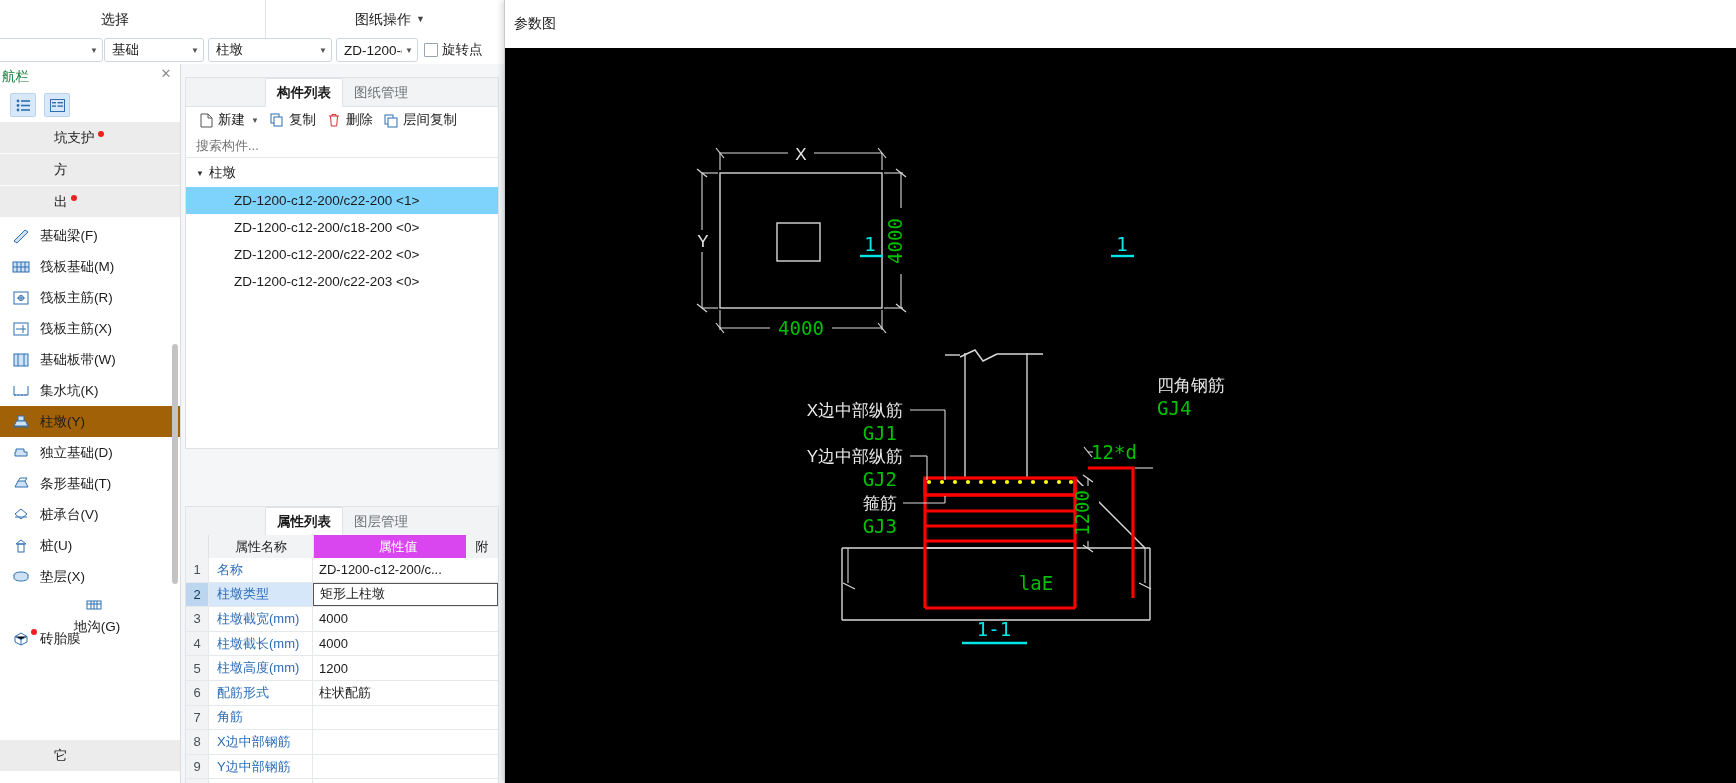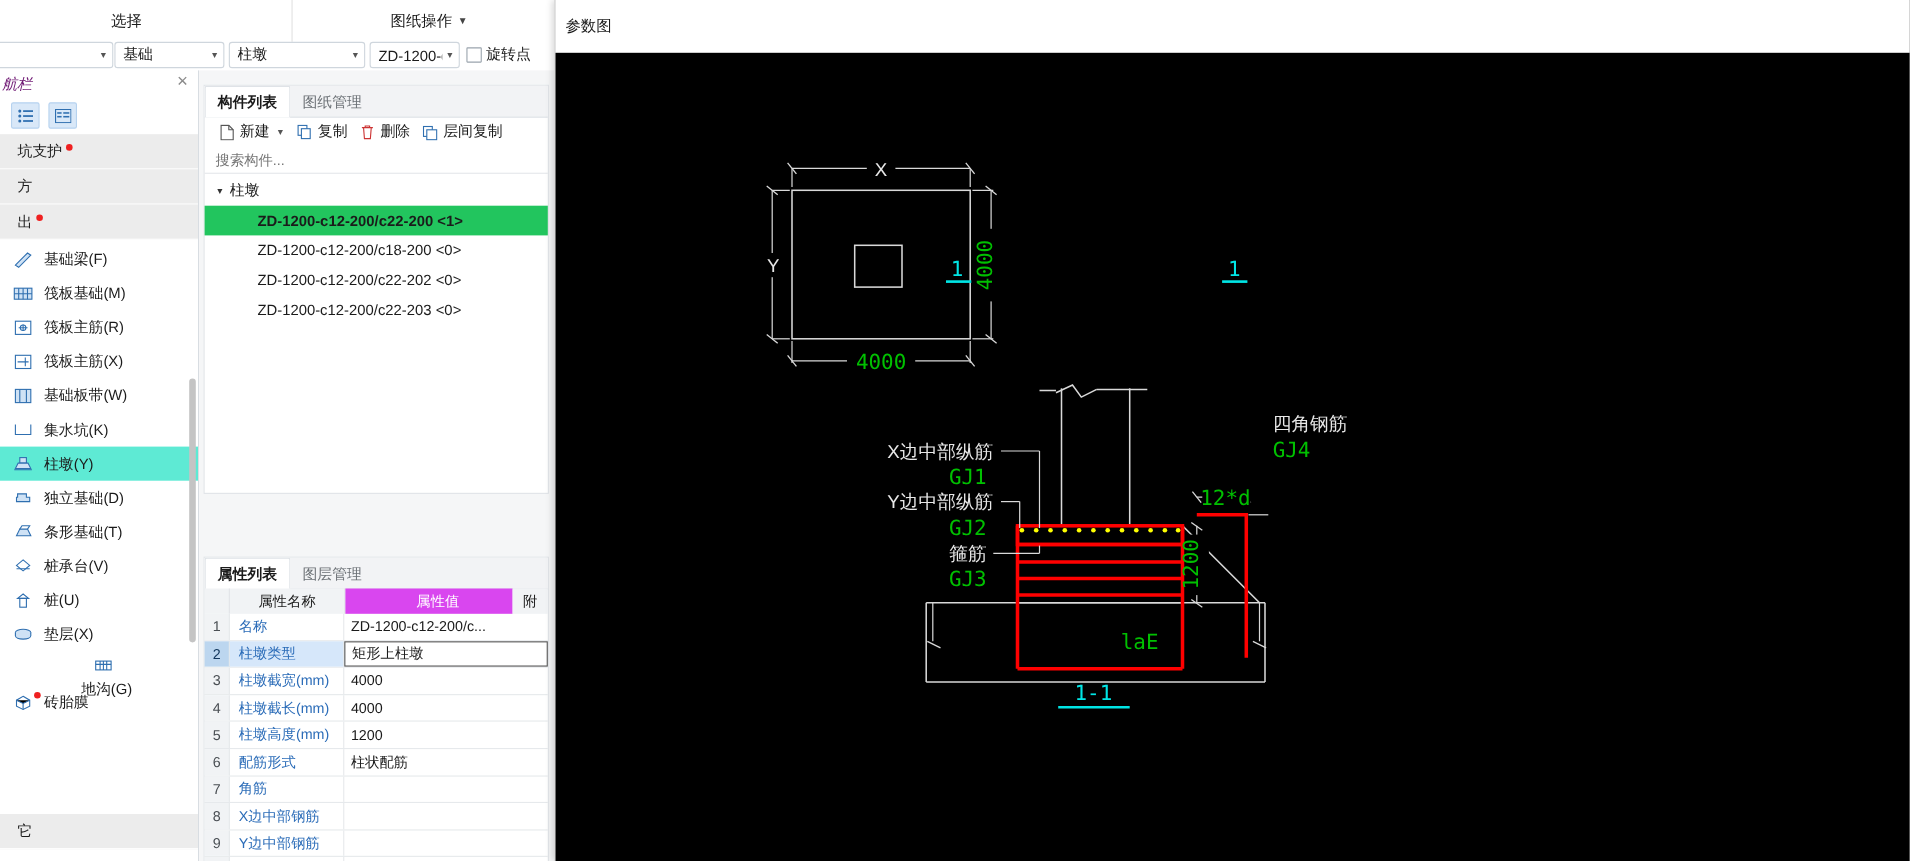--- a/index.html
+++ b/index.html
@@ -24,56 +24,56 @@
   .sel{position:absolute;top:0;height:24px;border:1px solid #cfd6dd;border-radius:3px;background:#fff;
        display:flex;align-items:center;padding:0 4px 0 7px;box-sizing:border-box;}
   .sel .txt{flex:1;font-size:13.5px;color:#1b1b1b;white-space:nowrap;overflow:hidden;}
   .sel .arw{font-size:8px;color:#555;margin-left:3px;}
   .chk{position:absolute;top:3px;display:flex;align-items:center;gap:4px;font-size:13.5px;color:#1b1b1b;white-space:nowrap;}
   .chk .box{width:12px;height:12px;border:1px solid #9aa4ad;background:#fff;border-radius:1px;display:inline-block;}
 
   
   .navpanel{position:absolute;left:0;top:64px;width:180px;height:719px;background:#fff;border-right:1px solid #d8dde2;overflow:hidden;}
   .nav-title{position:absolute;left:0;top:0;width:180px;height:26px;display:flex;align-items:center;}
-  .nav-title .t{padding-left:2px;font-size:13.5px;color:#701a75;font-style:italic;}
+  .nav-title .t{padding-left:2px;font-size:13.5px;color:#15803d;}
   .nav-close{position:absolute;right:7px;top:3px;width:14px;height:14px;line-height:13px;text-align:center;color:#8b8b8b;font-size:13px;cursor:pointer;}
   .nav-viewbtns{position:absolute;left:0;top:26px;width:180px;height:30px;display:flex;align-items:center;gap:8px;padding-left:10px;box-sizing:border-box;}
   .vbtn{width:24px;height:22px;border:1px solid #b6d2ef;background:#d9e8f8;border-radius:2px;display:flex;align-items:center;justify-content:center;cursor:pointer;}
   .vbtn svg{display:block;}
 
   .navgrp{position:absolute;left:0;width:180px;height:31px;background:#ececec;border-bottom:1px solid #fff;display:flex;align-items:center;}
-  .navgrp .g{padding-left:16px;font-size:13.5px;color:#1b1b1b;position:relative;}
+  .navgrp .g{padding-left:16px;font-size:13.5px;color:#1b1b1b;position:relative;margin-left:38px;}
   .dot{position:absolute;width:6px;height:6px;border-radius:50%;background:#ef2020;}
 
   .navitem{position:absolute;left:0;width:180px;height:31px;display:flex;align-items:center;padding-left:8px;box-sizing:border-box;cursor:pointer;}
-  .navitem.sel-item{background:#5eead4;}
+  .navitem.sel-item{background:#a16207;}
   .navitem .ico{width:26px;height:24px;display:flex;align-items:center;justify-content:center;flex:0 0 26px;}
   .navitem .lbl{font-size:13.5px;color:#1b1b1b;margin-left:6px;white-space:nowrap;}
   .nav-scroll{position:absolute;left:172px;top:280px;width:6px;height:240px;background:#c4c4c4;border-radius:3px;}
 
   
   .midpanel{position:absolute;left:181px;top:64px;width:323px;height:719px;background:#f5f6f7;overflow:hidden;}
   .card{position:absolute;left:4px;background:#fff;border:1px solid #dfe3e7;box-sizing:border-box;}
-  .tabbar{position:absolute;left:0;top:0;height:28px;width:100%;background:#f2f3f5;border-bottom:1px solid #dfe3e7;display:flex;align-items:flex-end;}
+  .tabbar{position:absolute;left:0;top:0;height:28px;width:100%;background:#f2f3f5;border-bottom:1px solid #dfe3e7;display:flex;align-items:flex-end;justify-content:center;}
   .tab{height:27px;padding:0 11px;display:flex;align-items:center;font-size:13.5px;color:#6b7075;cursor:pointer;}
   .tab.active{background:#fff;color:#1b1b1b;font-weight:bold;border:1px solid #dfe3e7;border-bottom:1px solid #fff;border-radius:2px 2px 0 0;position:relative;top:1px;}
 
   .cmdbar{position:absolute;left:0;height:28px;width:100%;display:flex;align-items:center;padding-left:8px;box-sizing:border-box;gap:2px;}
   .cmd{display:flex;align-items:center;gap:4px;padding:2px 4px;font-size:13.5px;color:#1b1b1b;cursor:pointer;white-space:nowrap;}
   .cmd .ci{width:16px;height:16px;display:flex;align-items:center;justify-content:center;}
   .cmd .mini{font-size:8px;color:#555;margin-left:2px;}
 
   .searchrow{position:absolute;left:0;height:24px;width:100%;border-bottom:1px solid #e4e7ea;display:flex;align-items:center;padding-left:8px;box-sizing:border-box;}
   .searchrow input{border:0;outline:0;font-size:13px;color:#9aa0a6;width:90%;font-family:inherit;background:transparent;}
 
   .tree{position:absolute;left:0;width:100%;}
   .treegrp{height:28px;display:flex;align-items:center;padding-left:10px;font-size:13.5px;color:#1b1b1b;cursor:pointer;}
   .treegrp .tri{font-size:8px;margin-right:5px;color:#333;}
   .treeitem{height:27px;display:flex;align-items:center;padding-left:48px;font-size:13.5px;color:#1b1b1b;cursor:pointer;box-sizing:border-box;}
-  .treeitem.active{background:#22c55e;font-weight:bold;}
+  .treeitem.active{background:#7dd3fc;}
 
   
   .ptable{position:absolute;left:0;width:100%;top:28px;}
   .prow{display:flex;height:23.6px;align-items:stretch;border-bottom:1px solid #e6e9ec;font-size:13px;}
   .pnum{width:22px;flex:0 0 22px;display:flex;align-items:center;justify-content:center;background:#f1f3f5;color:#4a4f54;border-right:1px solid #e6e9ec;}
   .prow.hl .pnum{background:#bcd6ef;color:#11365c;}
   .pname{width:104px;flex:0 0 104px;display:flex;align-items:center;padding-left:8px;box-sizing:border-box;color:#2b6cb8;border-right:1px solid #e6e9ec;}
   .prow.hl .pname{background:#d6e7fa;}
   .pval{flex:1;display:flex;align-items:center;padding-left:6px;box-sizing:border-box;color:#1b1b1b;overflow:hidden;white-space:nowrap;}
   .prow.hl .pval{border:1px solid #555;box-sizing:border-box;}

